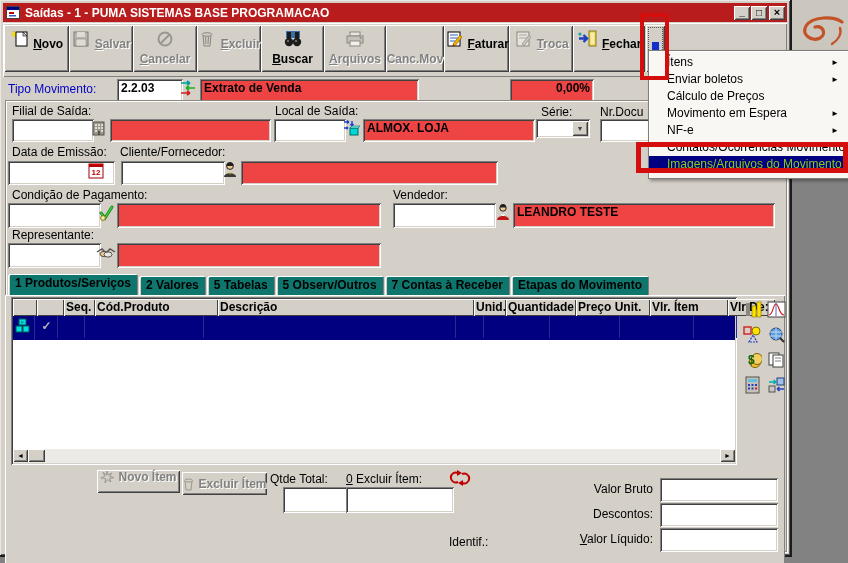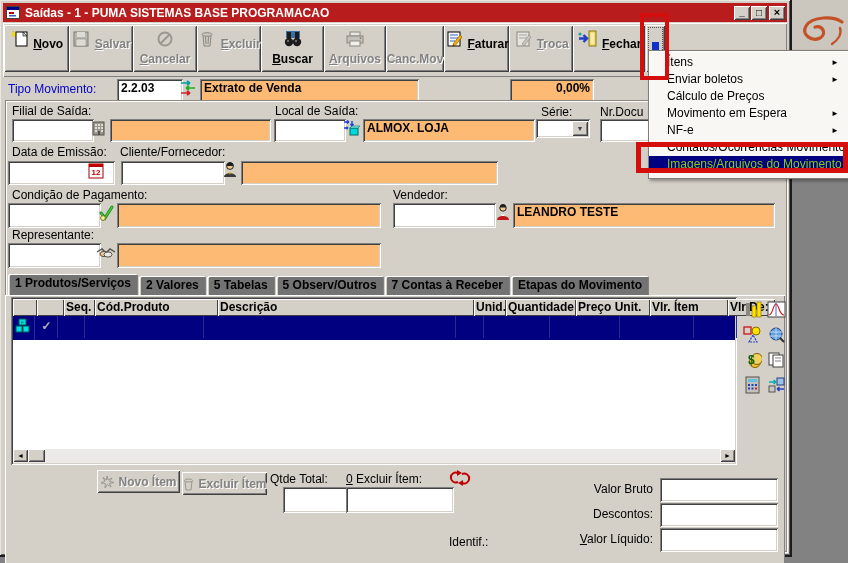--- a/index.html
+++ b/index.html
@@ -4,35 +4,35 @@
 <style>
   html,body{margin:0;padding:0;background:#6e6e6e}
   #screen{position:relative;width:848px;height:563px;background:#828282;overflow:hidden;
           font-family:"Liberation Sans",sans-serif;font-size:12px;color:#000}
   .abs{position:absolute}
   .face{background:#d4d0c8}
   .raised{background:#d4d0c8;box-shadow:inset 1px 1px 0 #ffffff,inset -1px -1px 0 #404040,inset 2px 2px 0 #d4d0c8,inset -2px -2px 0 #808080}
   .raised1{background:#d4d0c8;box-shadow:inset 1px 1px 0 #ffffff,inset -1px -1px 0 #808080}
   .sunken{box-shadow:inset 1px 1px 0 #808080,inset -1px -1px 0 #ffffff,inset 2px 2px 0 #404040,inset -2px -2px 0 #d4d0c8}
   .white{background:#ffffff}
-  .gray{background:#fdba74}
+  .gray{background:#ef4444}
   .b{font-weight:bold}
   .lbl{font-weight:normal;white-space:nowrap}
   .mn{display:inline-block}
   .mn::first-letter{text-decoration:underline}
   .dis{color:#828282;text-shadow:1px 1px 0 #ffffff}
   .tbtn{top:2px;height:47px;text-align:center;cursor:default}
   .tbtn svg{margin-top:5px}
   .tlab{font-weight:bold;font-size:12px;margin-top:1px}
   .field{padding:2px 4px;font-weight:bold;white-space:nowrap;overflow:hidden}
   .menuitem{height:17px;line-height:17px;padding-left:18px;position:relative;white-space:nowrap}
   .menuitem .arr{position:absolute;right:10px;top:0;font-size:8px}
   .sel{background:#000080;color:#84cc16}
   .tab{box-shadow:inset 1px 1px 0 #fff,inset -1px -1px 0 #808080,inset 2px 0 0 #d4d0c8;
-       background:#737373;font-weight:bold;padding:2px 7px 0 7px;height:18px;white-space:nowrap;
+       background:#0f766e;font-weight:bold;padding:2px 7px 0 7px;height:18px;white-space:nowrap;
        border-top-left-radius:2px;border-top-right-radius:2px;margin-right:1px}
   .gh{box-shadow:inset 1px 1px 0 #fff,inset -1px -1px 0 #404040;background:#d4d0c8;
       font-weight:bold;padding:1px 2px;height:15px;overflow:hidden;white-space:nowrap;flex:none}
   .gc{flex:none;height:22px;box-shadow:inset -1px 0 0 #2a2a8e;overflow:hidden}
   .ann{border:4px solid #d40d0d;z-index:100;pointer-events:none}
   .sbbtn{width:15px;height:13px;text-align:center;font-size:7px;line-height:13px;flex:none}
 </style>
 </head>
 <body>
 
@@ -349,21 +349,21 @@
           </g>
         </svg>
         <svg class="abs" style="left:26px;top:77px" width="19" height="18" viewBox="0 0 19 18">
           <path d="M2,6 H9 M9,6 L6.5,4 M9,6 L6.5,8" stroke="#00b0b0" stroke-width="1.6" fill="none"></path>
           <rect x="10" y="2" width="7" height="7" fill="#a0c0e8" stroke="#204080"></rect>
           <path d="M17,13 H10 M10,13 L12.5,11 M10,13 L12.5,15" stroke="#2040c0" stroke-width="1.6" fill="none"></path>
           <rect x="2" y="10" width="6" height="6" fill="#c8c8c8" stroke="#55524c"></rect>
         </svg>
       </div>
 
-      <div class="abs raised" style="left:92px;top:175px;width:83px;height:23px;display:flex;align-items:center;justify-content:center">
+      <div class="abs raised" style="left:92px;top:175px;width:83px;height:23px;display:flex;justify-content:center">
         <svg width="15" height="14" viewBox="0 0 15 14">
           <path d="M7,1 L8.2,5 L12,3 L9.5,6.5 L14,7.5 L9.5,8.5 L11,12 L7.5,9.5 L5,13 L5.5,8.5 L1,8 L5,6 L3,2.5 L6.5,5 Z" fill="none" stroke="#9a978f" stroke-width="1"></path>
         </svg>
         <span class="dis b" style="margin-left:3px">Novo Ítem</span>
       </div>
       <div class="abs raised" style="left:177px;top:177px;width:85px;height:23px;display:flex;align-items:center;justify-content:center">
         <svg width="13" height="14" viewBox="0 0 13 14">
           <path d="M3,4 L4,13 L9,13 L10,4" fill="none" stroke="#9a978f"></path>
           <ellipse cx="6.5" cy="3.5" rx="4" ry="1.5" fill="none" stroke="#9a978f"></ellipse>
         </svg>

